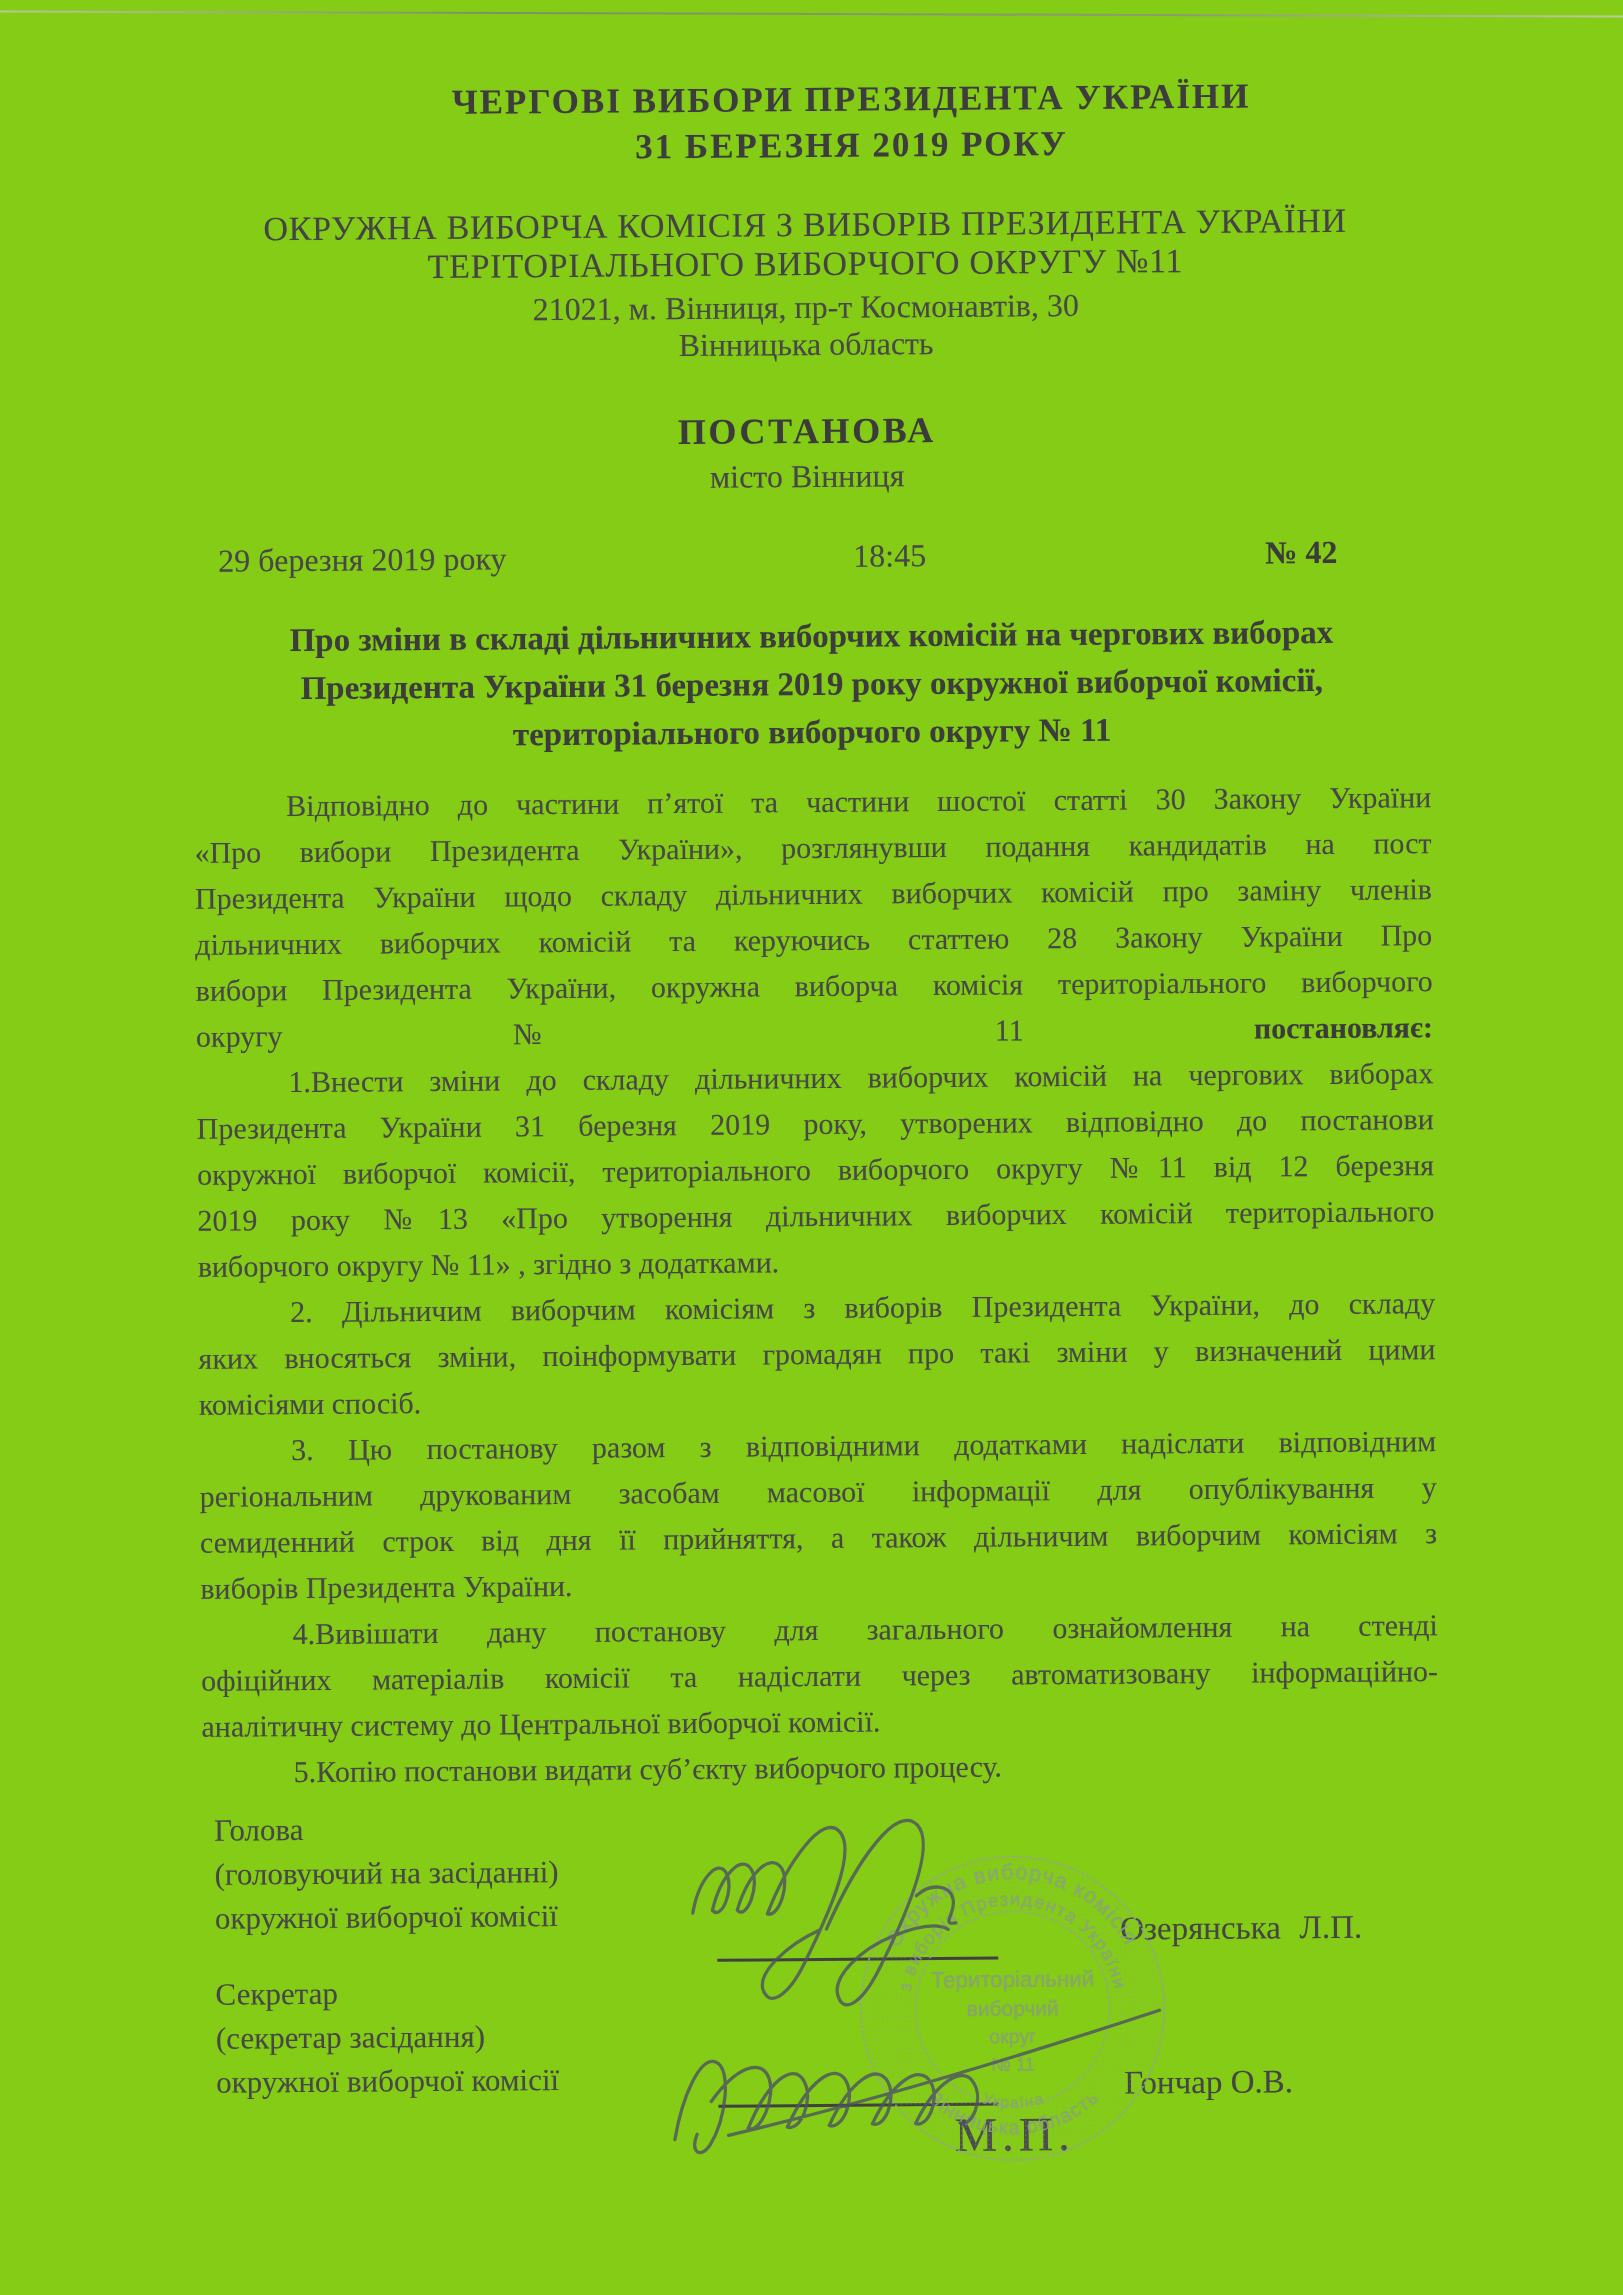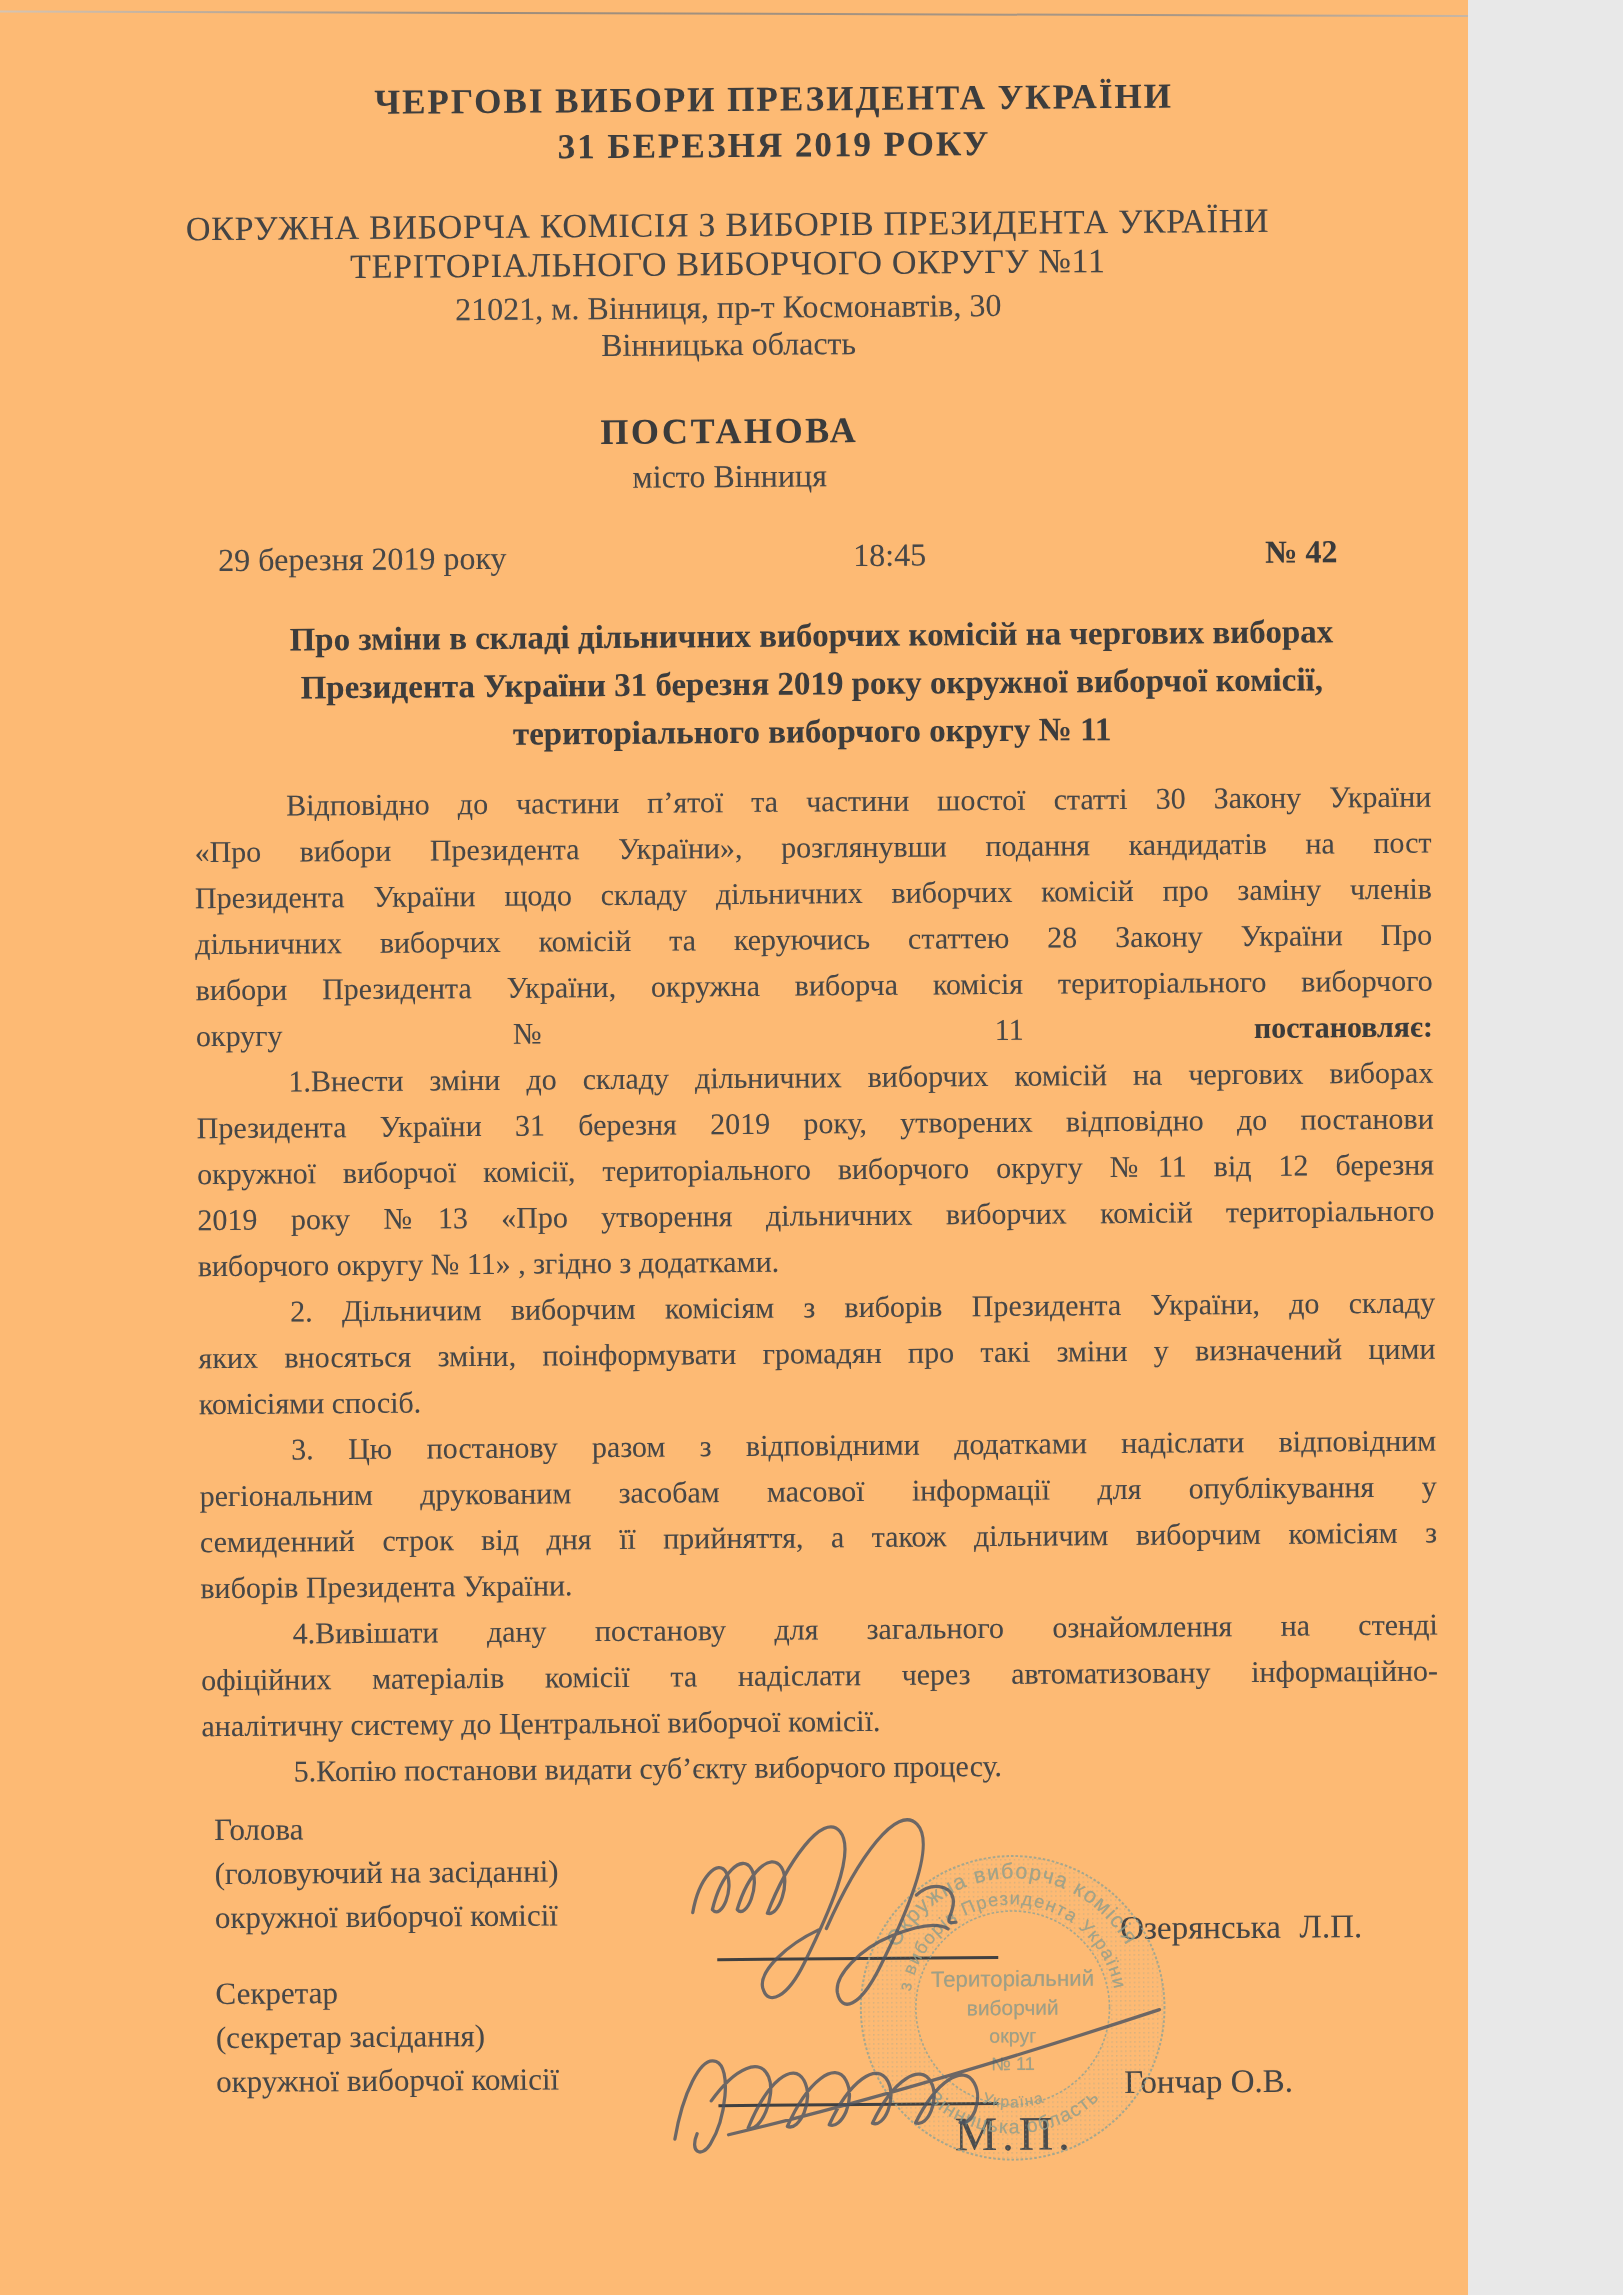--- a/index.html
+++ b/index.html
@@ -1,20 +1,20 @@
 <!DOCTYPE html>
 <html style="font-size:10.5px"><head>
 <meta charset="utf-8">
 <title>Document</title>
 <style>
   html,body{margin:0;padding:0;background:#e8e8e8;}
   .page{
     position:relative;
-    width:1468px;height:2295px;
-    background:#fdba74;
+    width:1623px;height:2295px;
+    background:#84cc16;
     overflow:hidden;
     font-family:"Liberation Serif", serif;
     color:#474747;
   }
   .scan-line{
     position:absolute;top:13px;left:-13px;width:1663px;height:2px;
     background:linear-gradient(90deg,#c9c9c9,#7d7d7d 30%,#8d8d8d 72%,#cfcfcf);
     transform:rotate(0.18deg);opacity:.75;
   }
   .inner{

